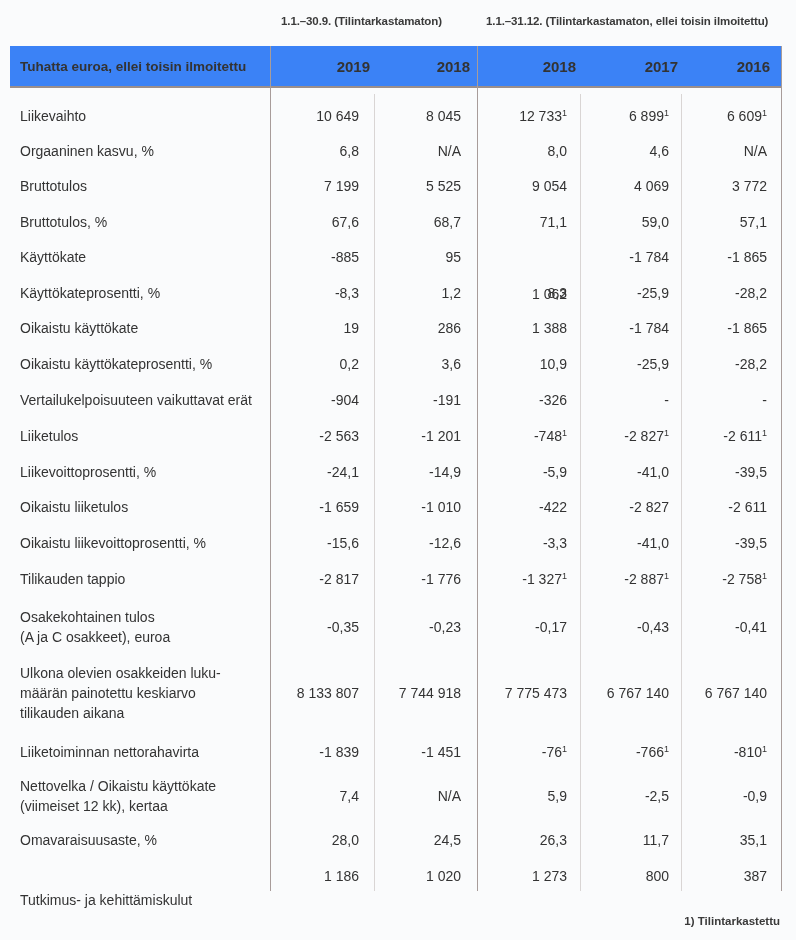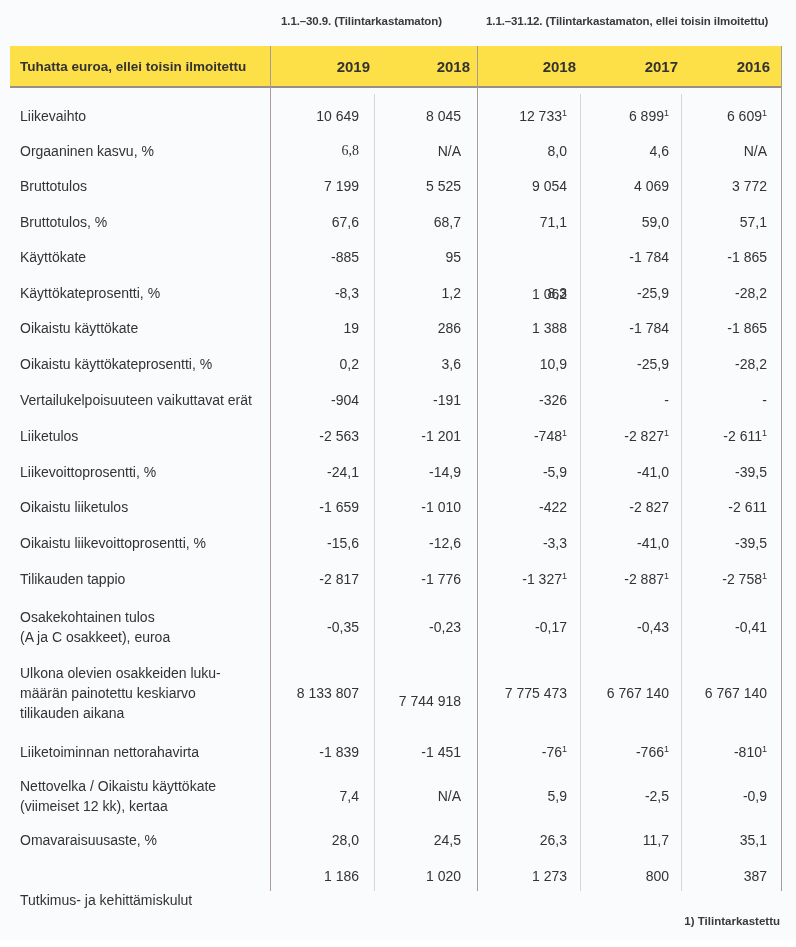--- a/index.html
+++ b/index.html
@@ -13,21 +13,21 @@
   .bottom-strip { position: absolute; left: 0; top: 940px; width: 796px; height: 7px; background: #ffffff; }
   .period-label {
     position: absolute; top: 15px; font-size: 11.5px; font-weight: bold; color: #3a3a3a;
     white-space: nowrap; letter-spacing: -0.1px;
   }
   .period-1 { left: 281px; }
   .period-2 { left: 486px; }
 
   .header-band {
     position: absolute; left: 10px; top: 46px; width: 771px; height: 40px;
-    background: #fde047;
+    background: #3b82f6;
     border-bottom: 2px solid #9a8e8c;
   }
   .header-cell {
     position: absolute; top: 0; height: 40px; line-height: 42px;
     font-weight: bold; color: #333333; white-space: nowrap;
   }
   .header-label { left: 10px; font-size: 13.5px; }
   .header-year { font-size: 15px; text-align: right; }
 
   .vline { position: absolute; top: 46px; width: 1px; }
@@ -68,21 +68,21 @@
 <div class="vline vline-light" style="left:681px;top:94px;height:797px;"></div>
 
 <div id="rows">
     <div class="row-label" style="left: 20px; top: 106px;">Liikevaihto</div>
     <div class="row-val" style="top: 106px; left: 259px; width: 100px;">10 649</div>
     <div class="row-val" style="top: 106px; left: 361px; width: 100px;">8 045</div>
     <div class="row-val" style="top: 106px; left: 467px; width: 100px;">12 733<sup>1</sup></div>
     <div class="row-val" style="top: 106px; left: 569px; width: 100px;">6 899<sup>1</sup></div>
     <div class="row-val" style="top: 106px; left: 667px; width: 100px;">6 609<sup>1</sup></div>
     <div class="row-label" style="left: 20px; top: 141px;">Orgaaninen kasvu, %</div>
-    <div class="row-val" style="top: 141px; left: 259px; width: 100px; font-family: Liberation Serif, serif;">6,8</div>
+    <div class="row-val" style="top: 141px; left: 259px; width: 100px;">6,8</div>
     <div class="row-val" style="top: 141px; left: 361px; width: 100px;">N/A</div>
     <div class="row-val" style="top: 141px; left: 467px; width: 100px;">8,0</div>
     <div class="row-val" style="top: 141px; left: 569px; width: 100px;">4,6</div>
     <div class="row-val" style="top: 141px; left: 667px; width: 100px;">N/A</div>
     <div class="row-label" style="left: 20px; top: 176px;">Bruttotulos</div>
     <div class="row-val" style="top: 176px; left: 259px; width: 100px;">7 199</div>
     <div class="row-val" style="top: 176px; left: 361px; width: 100px;">5 525</div>
     <div class="row-val" style="top: 176px; left: 467px; width: 100px;">9 054</div>
     <div class="row-val" style="top: 176px; left: 569px; width: 100px;">4 069</div>
     <div class="row-val" style="top: 176px; left: 667px; width: 100px;">3 772</div>
@@ -153,21 +153,21 @@
     <div class="row-val" style="top: 569px; left: 569px; width: 100px;">-2 887<sup>1</sup></div>
     <div class="row-val" style="top: 569px; left: 667px; width: 100px;">-2 758<sup>1</sup></div>
     <div class="row-label" style="left: 20px; top: 607px;">Osakekohtainen tulos<br>(A ja C osakkeet), euroa</div>
     <div class="row-val" style="top: 617px; left: 259px; width: 100px;">-0,35</div>
     <div class="row-val" style="top: 617px; left: 361px; width: 100px;">-0,23</div>
     <div class="row-val" style="top: 617px; left: 467px; width: 100px;">-0,17</div>
     <div class="row-val" style="top: 617px; left: 569px; width: 100px;">-0,43</div>
     <div class="row-val" style="top: 617px; left: 667px; width: 100px;">-0,41</div>
     <div class="row-label" style="left: 20px; top: 663px;">Ulkona olevien osakkeiden luku-<br>määrän painotettu keskiarvo<br>tilikauden aikana</div>
     <div class="row-val" style="top: 683px; left: 259px; width: 100px;">8 133 807</div>
-    <div class="row-val" style="top: 683px; left: 361px; width: 100px; margin-top: 8px;">7 744 918</div>
+    <div class="row-val" style="top: 683px; left: 361px; width: 100px;">7 744 918</div>
     <div class="row-val" style="top: 683px; left: 467px; width: 100px;">7 775 473</div>
     <div class="row-val" style="top: 683px; left: 569px; width: 100px;">6 767 140</div>
     <div class="row-val" style="top: 683px; left: 667px; width: 100px;">6 767 140</div>
     <div class="row-label" style="left: 20px; top: 742px;">Liiketoiminnan nettorahavirta</div>
     <div class="row-val" style="top: 742px; left: 259px; width: 100px;">-1 839</div>
     <div class="row-val" style="top: 742px; left: 361px; width: 100px;">-1 451</div>
     <div class="row-val" style="top: 742px; left: 467px; width: 100px;">-76<sup>1</sup></div>
     <div class="row-val" style="top: 742px; left: 569px; width: 100px;">-766<sup>1</sup></div>
     <div class="row-val" style="top: 742px; left: 667px; width: 100px;">-810<sup>1</sup></div>
     <div class="row-label" style="left: 20px; top: 776px;">Nettovelka / Oikaistu käyttökate<br>(viimeiset 12 kk), kertaa</div>

